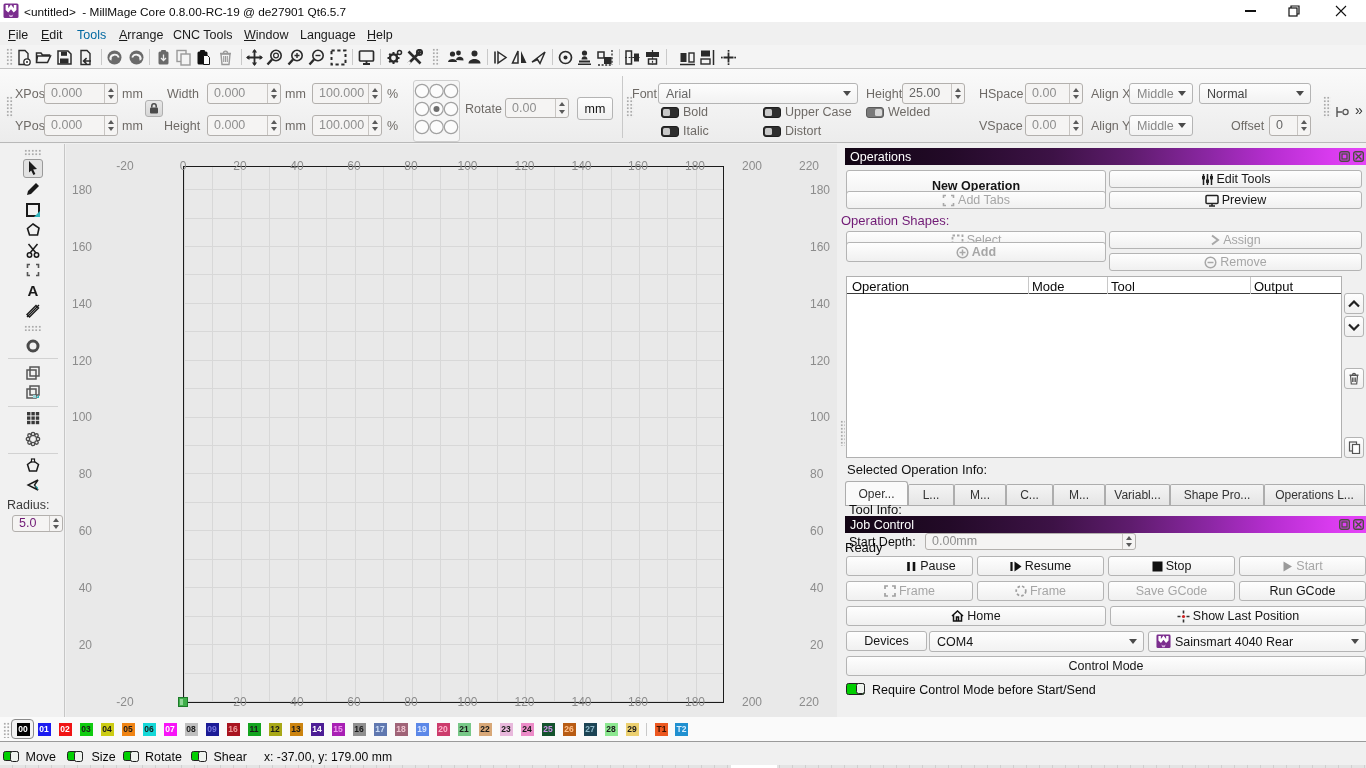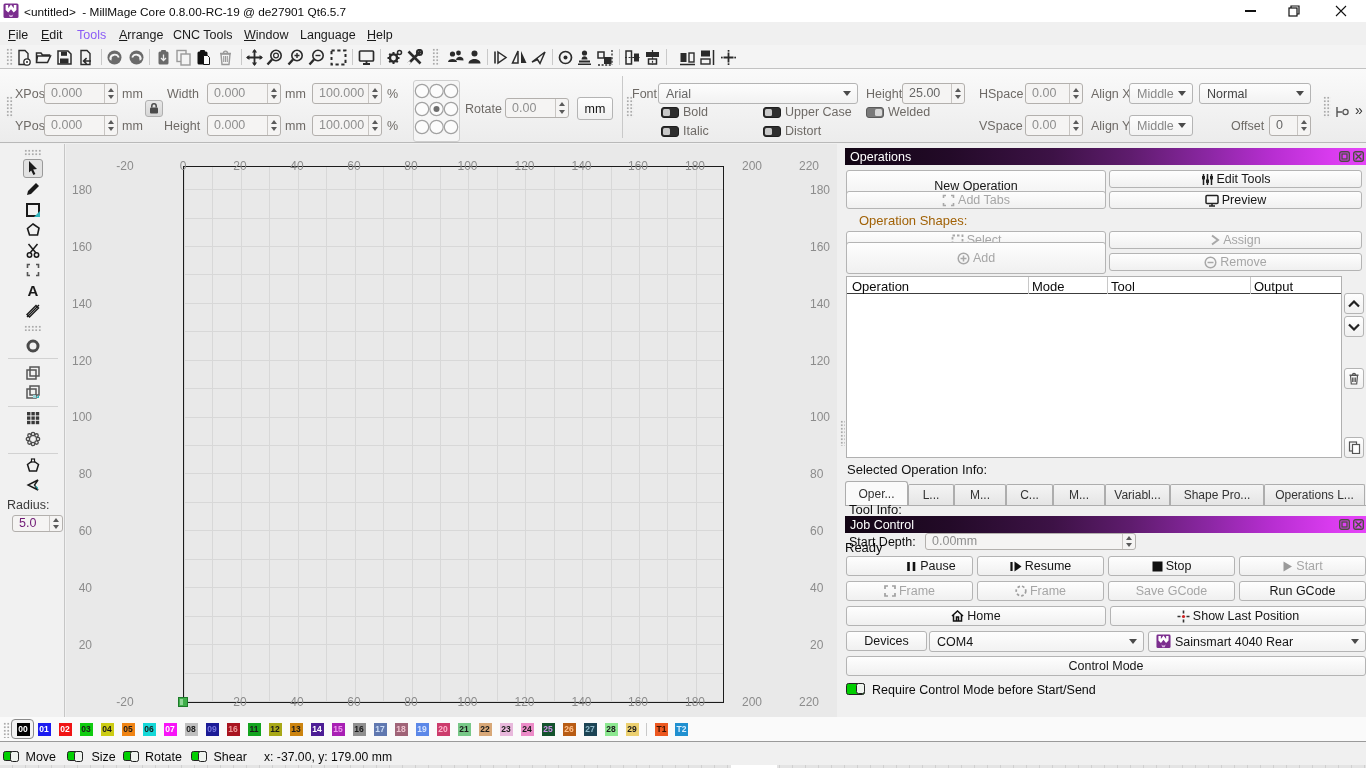--- a/index.html
+++ b/index.html
@@ -36,21 +36,21 @@
 <svg class="ab" style="left:1288px;top:5px" width="12" height="12" viewBox="0 0 12 12">
     <rect x="1" y="3" width="8" height="8" fill="none" stroke="#111" stroke-width="1.2"></rect>
     <path d="M3 3 V1 H11 V9 H9" fill="none" stroke="#111" stroke-width="1.2"></path>
   </svg>
 <svg class="ab" style="left:1335px;top:5px" width="12" height="12" viewBox="0 0 12 12">
     <path d="M1 1 L11 11 M11 1 L1 11" stroke="#111" stroke-width="1.1"></path>
   </svg>
 <div class="ab" style="left:0;top:22px;width:1366px;height:23px;background:#f0f0f0;"></div>
 <div class="ab" style="left:8px;top:28px;font-size:12.5px;color:#1a1a1a;"><u>F</u>ile</div>
 <div class="ab" style="left:41px;top:28px;font-size:12.5px;color:#1a1a1a;"><u>E</u>dit</div>
-<div class="ab" style="left:77px;top:28px;font-size:12.5px;color:#8b5cf6;text-align:center;">Tools</div>
+<div class="ab" style="left:77px;top:28px;font-size:12.5px;color:#0369a1;text-align:center;">Tools</div>
 <div class="ab" style="left:119px;top:28px;font-size:12.5px;color:#1a1a1a;"><u>A</u>rrange</div>
 <div class="ab" style="left:173px;top:28px;font-size:12.5px;color:#1a1a1a;">CNC Tools</div>
 <div class="ab" style="left:244px;top:28px;font-size:12.5px;color:#1a1a1a;"><u>W</u>indow</div>
 <div class="ab" style="left:300px;top:28px;font-size:12.5px;color:#1a1a1a;">Language</div>
 <div class="ab" style="left:367px;top:28px;font-size:12.5px;color:#1a1a1a;"><u>H</u>elp</div>
 <div class="ab" style="left:0;top:45px;width:1366px;height:24px;background:#f4f4f4;border-bottom:1px solid #c2c2c2;"></div>
 <div class="dots" style="left:6px;top:48px;width:7px;height:18px;"></div>
 <svg class="ab" style="left:14.5px;top:48.5px" width="17" height="17" viewBox="0 0 17 17">
     <path d="M4 1.5 h6 l3 3 V15.5 H4 z" stroke="#2b2b2b" fill="none" stroke-width="1.4"></path>
     <circle cx="12" cy="13" r="3.2" fill="#fff" stroke="#2b2b2b" stroke-width="1.3"></circle>
@@ -462,42 +462,42 @@
 <div class="ab" style="left:180px;top:699px;width:3px;height:6px;background:#8fd696;"></div>
 <div class="phead" style="left:845px;top:148px;width:521px;height:17px;">Operations</div>
 <svg class="ab" style="left:1339px;top:151px" width="11" height="11" viewBox="0 0 11 11">
     <rect x="0.7" y="0.7" width="9.6" height="9.6" rx="2" fill="none" stroke="#4d4d42" stroke-width="1.4"></rect>
     <rect x="3" y="3" width="5" height="5" fill="none" stroke="#4d4d42" stroke-width="1.3"></rect>
   </svg>
 <svg class="ab" style="left:1353px;top:151px" width="11" height="11" viewBox="0 0 11 11">
     <rect x="0.7" y="0.7" width="9.6" height="9.6" rx="2" fill="none" stroke="#4d4d42" stroke-width="1.4"></rect>
     <path d="M2.5 2.5 l6 6 M8.5 2.5 l-6 6" stroke="#4d4d42" stroke-width="1.4"></path>
   </svg>
-<div class="btn" style="left:846px;top:170px;width:260px;height:32px;">New Operation</div>
+<div class="btn" style="left:846px;top:170px;width:260px;height:32px;font-weight:bold;">New Operation</div>
 <div class="btn" style="left:1109px;top:170px;width:253px;height:18px;"><svg width="13" height="13" viewBox="0 0 13 13">
       <path d="M2.5 1 v11 M6.5 1 v11 M10.5 1 v11" stroke="#222" stroke-width="1.5"></path>
       <rect x="1" y="3" width="3" height="3.4" fill="#222"></rect>
       <rect x="5" y="6.5" width="3" height="3.4" fill="#222"></rect>
       <rect x="9" y="3" width="3" height="3.4" fill="#222"></rect>
     </svg>Edit Tools</div>
 <div class="btn dis" style="left:846px;top:191px;width:260px;height:18px;"><svg width="13" height="13" viewBox="0 0 13 13">
       <path d="M1.5 4 v-2.5 h2.5 M9 1.5 h2.5 V4 M11.5 9 v2.5 H9 M4 11.5 H1.5 V9" fill="none" stroke="#a8a8a8" stroke-width="1.6"></path>
     </svg>Add Tabs</div>
 <div class="btn" style="left:1109px;top:191px;width:253px;height:18px;"><svg width="14" height="13" viewBox="0 0 14 13">
       <rect x="1" y="1.5" width="12" height="8" rx="1" fill="none" stroke="#222" stroke-width="1.5"></rect>
       <path d="M7 9.5 v2 M4 12 h6" stroke="#222" stroke-width="1.5"></path>
     </svg>Preview</div>
-<div class="ab" style="left:859px;top:213px;font-size:13px;color:#a16207;">Operation Shapes:</div>
+<div class="ab" style="left:841px;top:213px;font-size:13px;color:#701a75;">Operation Shapes:</div>
 <div class="btn dis" style="left:846px;top:231px;width:260px;height:18px;"><svg width="13" height="13" viewBox="0 0 13 13">
       <rect x="1.5" y="1.5" width="10" height="10" fill="none" stroke="#a8a8a8" stroke-width="1.8" stroke-dasharray="2.5 2"></rect>
     </svg>Select</div>
 <div class="btn dis" style="left:1109px;top:231px;width:253px;height:18px;"><svg width="10" height="12" viewBox="0 0 10 12">
       <path d="M2 1.5 L8 6 L2 10.5" fill="none" stroke="#a8a8a8" stroke-width="2"></path>
     </svg>Assign</div>
-<div class="btn dis" style="left:846px;top:242px;width:260px;height:32px;"><svg width="13" height="13" viewBox="0 0 13 13">
+<div class="btn dis" style="left:846px;top:242px;width:260px;height:20px;font-weight:bold;"><svg width="13" height="13" viewBox="0 0 13 13">
       <circle cx="6.5" cy="6.5" r="5.3" fill="none" stroke="#a8a8a8" stroke-width="1.5"></circle>
       <path d="M3.5 6.5 h6 M6.5 3.5 v6" stroke="#a8a8a8" stroke-width="1.5"></path>
     </svg>Add</div>
 <div class="btn dis" style="left:1109px;top:253px;width:253px;height:18px;"><svg width="13" height="13" viewBox="0 0 13 13">
       <circle cx="6.5" cy="6.5" r="5.3" fill="none" stroke="#a8a8a8" stroke-width="1.5"></circle>
       <path d="M3.5 6.5 h6" stroke="#a8a8a8" stroke-width="1.5"></path>
     </svg>Remove</div>
 <div class="ab" style="left:846px;top:276px;width:496px;height:182px;background:#fff;border:1px solid #b0b0b0;"></div>
 <div class="ab" style="left:847px;top:277px;width:494px;height:17px;background:#fff;border-bottom:1px solid #3c3c3c;"></div>
 <div class="ab" style="left:852px;top:279px;font-size:13px;color:#0a0a0a;text-align:center;">Operation</div>

